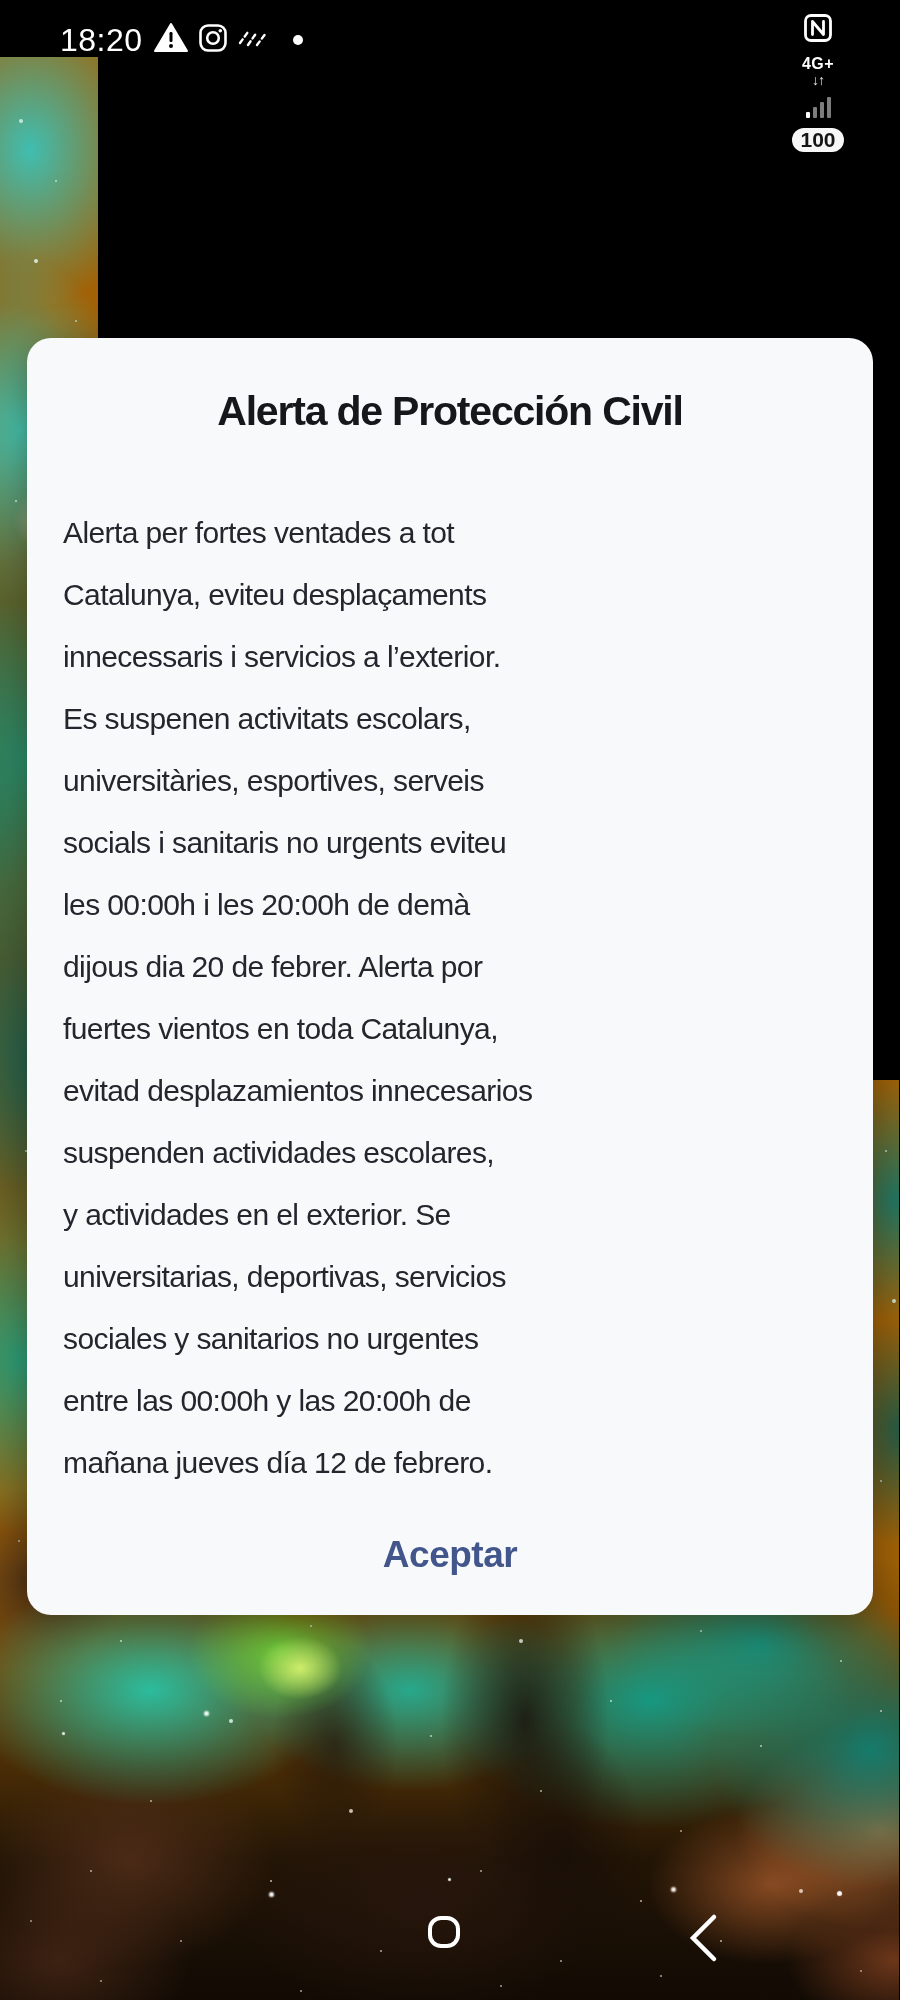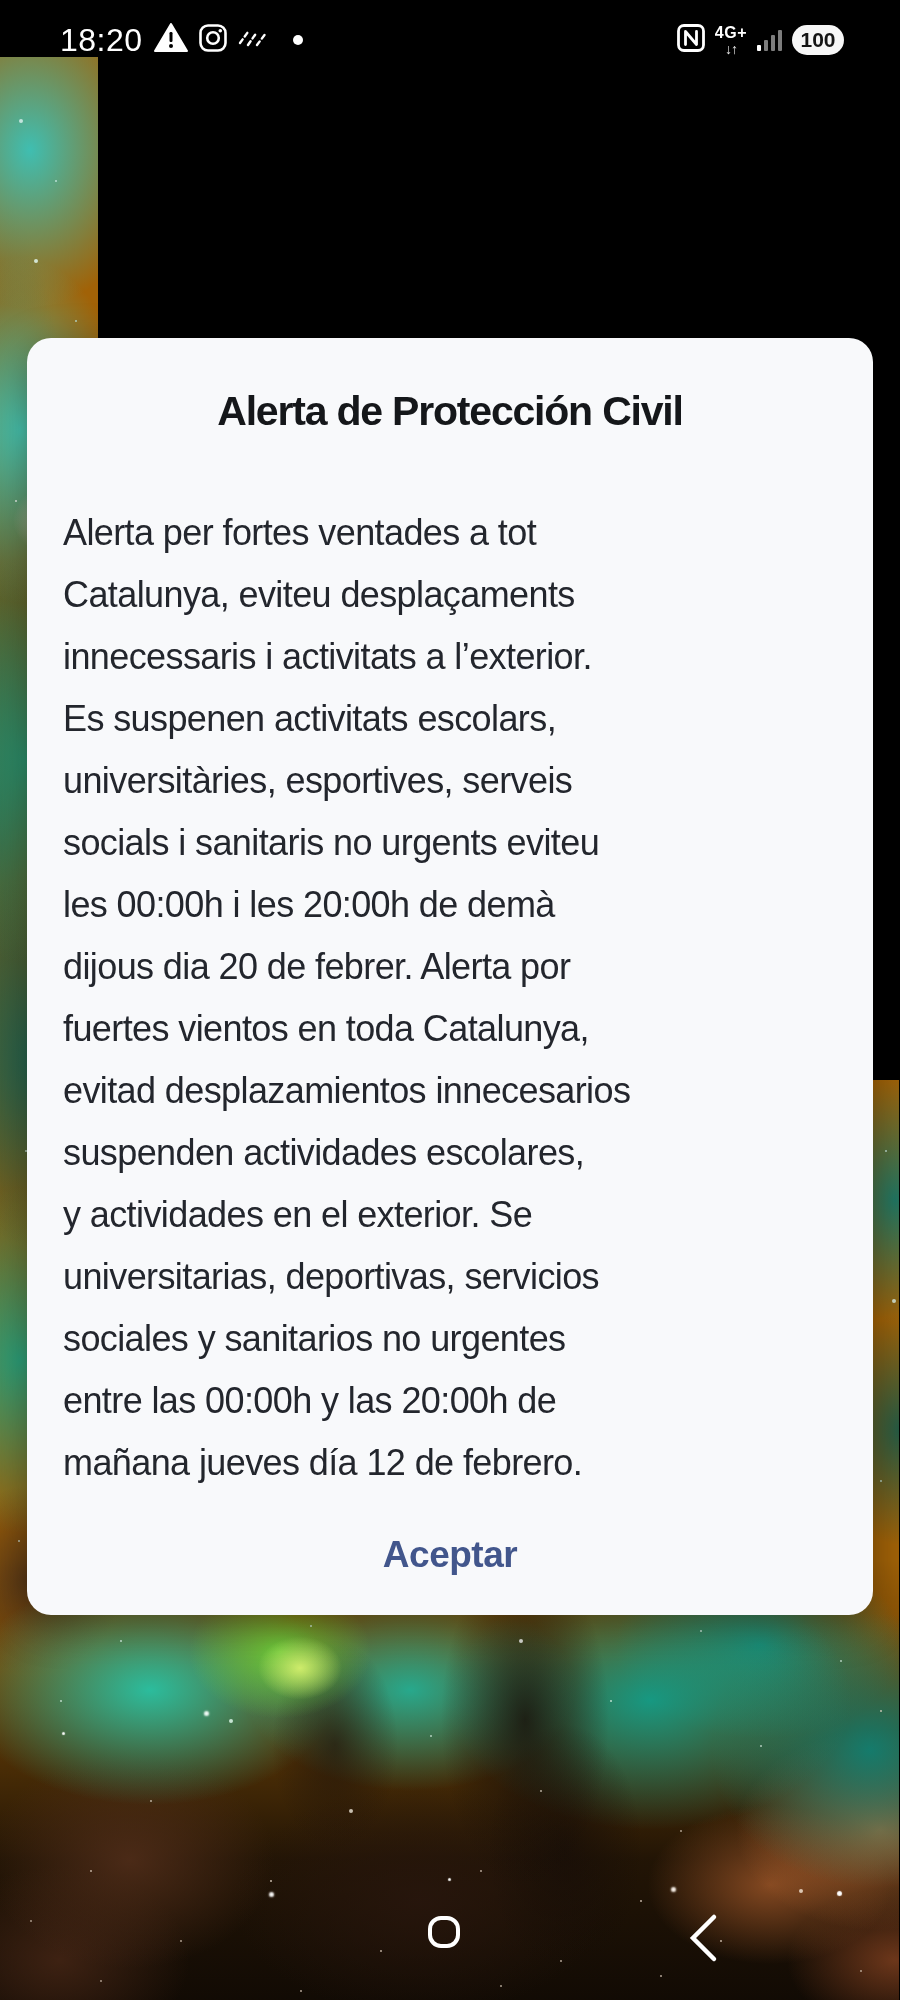--- a/index.html
+++ b/index.html
@@ -71,21 +71,21 @@
   .app-black { position:absolute; left:98px; top:57px; width:802px; height:1023px; background:#000; z-index:2; }
   .statusbar-bg { position:absolute; left:0; top:0; width:900px; height:57px; background:#000; z-index:2; }
   .status-left {
     position:absolute; left:60px; top:16px; height:48px; z-index:4;
     display:flex; align-items:center; gap:11px; color:#fff;
   }
   .status-time { font-size:32px; letter-spacing:0.5px; }
   .notif-dot { width:10px; height:10px; border-radius:50%; background:#fff; margin-left:14px; }
   .status-right {
     position:absolute; right:55px; top:14px; height:52px; z-index:4;
-    display:flex; align-items:center; gap:10px; color:#fff;
+    display:flex; align-items:center; gap:10px; color:#fff;flex-direction:column;
   }
   .net-stack { display:flex; flex-direction:column; align-items:center; line-height:1; }
   .net-label { font-size:16px; font-weight:bold; letter-spacing:0.5px; }
   .net-arrows { font-size:14px; letter-spacing:-1px; margin-top:1px; color:#e8e8e8; }
   .signal { display:flex; align-items:flex-end; gap:3px; height:22px; }
   .signal .bar { width:4px; border-radius:1px; }
   .bar1 { height:6px; background:#ffffff; }
   .bar2 { height:11px; background:#7d7d7d; }
   .bar3 { height:16px; background:#7d7d7d; }
   .bar4 { height:21px; background:#7d7d7d; }
@@ -99,21 +99,21 @@
     position:absolute; left:27px; top:338px; width:846px; height:1277px;
     background:#f8f9fb; border-radius:24px; z-index:3;
     box-shadow:0 10px 40px rgba(0,0,0,0.35);
   }
   .dialog-title {
     position:absolute; top:50px; left:0; right:0; text-align:center;
     font-size:41px; font-weight:700; letter-spacing:-1.2px; color:#15171a;
   }
   .dialog-body {
     position:absolute; top:164px; left:36px; right:30px;
-    font-size:36px; line-height:62px; letter-spacing:-0.6px; color:#23262d;
+    font-size:30px; line-height:62px; letter-spacing:-0.6px; color:#23262d;
   }
   .dialog-body .line { white-space:nowrap; }
   .accept-button {
     position:absolute; top:1188px; left:0; width:100%; height:58px;
     background:none; border:none; cursor:pointer; text-align:center;
     font-family:"Liberation Sans", sans-serif;
     font-size:37px; font-weight:700; letter-spacing:-0.5px; color:#42568c;
   }
   
   .home-button {
@@ -186,21 +186,21 @@
     <span class="battery">
       <span>100</span>
     </span>
   </div>
 
   <div class="dialog">
     <div class="dialog-title">Alerta de Protección Civil</div>
     <div class="dialog-body">
       <div class="line">Alerta per fortes ventades a tot</div>
       <div class="line">Catalunya, eviteu desplaçaments</div>
-      <div class="line">innecessaris i activitats a l’exterior.</div>
+      <div class="line">innecessaris i servicios a l’exterior.</div>
       <div class="line">Es suspenen activitats escolars,</div>
       <div class="line">universitàries, esportives, serveis</div>
       <div class="line">socials i sanitaris no urgents eviteu</div>
       <div class="line">les 00:00h i les 20:00h de demà</div>
       <div class="line">dijous dia 20 de febrer. Alerta por</div>
       <div class="line">fuertes vientos en toda Catalunya,</div>
       <div class="line">evitad desplazamientos innecesarios</div>
       <div class="line">suspenden actividades escolares,</div>
       <div class="line">y actividades en el exterior. Se</div>
       <div class="line">universitarias, deportivas, servicios</div>

